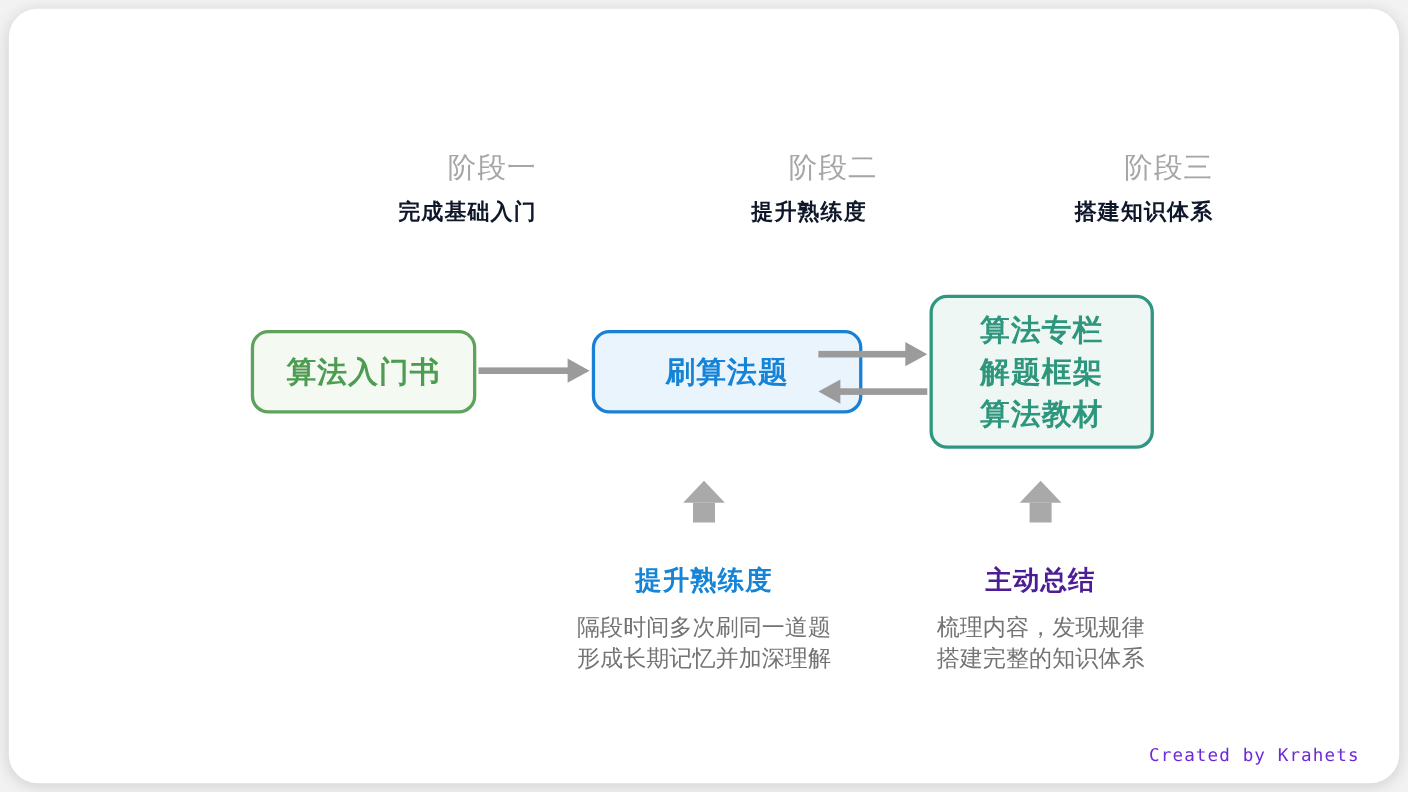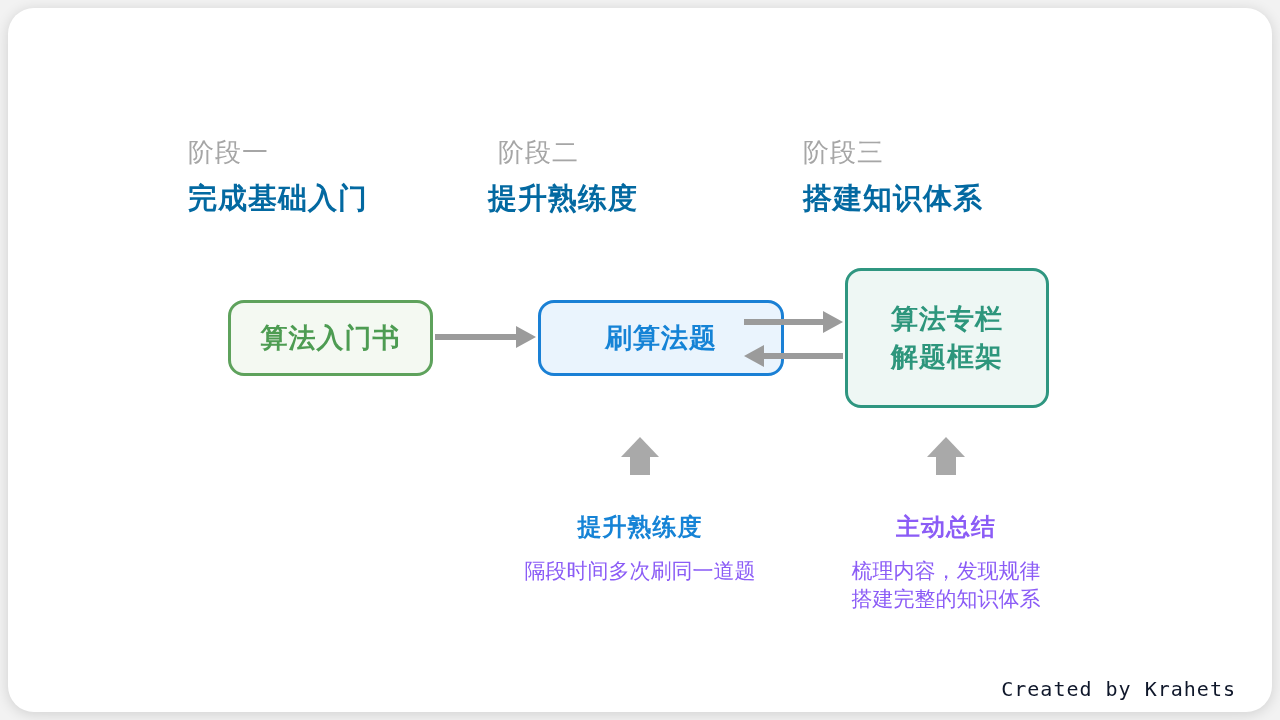--- a/index.html
+++ b/index.html
@@ -14,28 +14,28 @@
     left: 8px; top: 8px;
     width: 1264px; height: 704px;
     background: #ffffff;
     border-radius: 26px;
     box-shadow: 0 2px 14px rgba(0,0,0,0.14);
   }
   .abs { position: absolute; }
 
   
   .stage-title {
-    width: 300px; text-align: left;
+    width: 300px; text-align: right;
     font-size: 26px; font-weight: 400;
     color: #a6a6a6; letter-spacing: 1px;
   }
   .stage-subtitle {
-    width: 300px; text-align: left;
-    font-size: 29px; font-weight: 700;
-    color: #0369a1; letter-spacing: 1px;
+    width: 300px; text-align: right;
+    font-size: 20px; font-weight: 700;
+    color: #0f172a; letter-spacing: 1px;
   }
 
   
   .node {
     border-radius: 16px;
     display: flex; flex-direction: column;
     align-items: center; justify-content: center;
     font-weight: 700; font-size: 27px;
     letter-spacing: 1px;
   }
@@ -76,31 +76,31 @@
     width: 20px; height: 18px; margin: 0 auto;
     background: #a9a9a9;
   }
 
   
   .anno-label {
     width: 300px; text-align: center;
     font-size: 24px; font-weight: 700; letter-spacing: 1px;
   }
   .anno-label.blue { color: #1583d6; }
-  .anno-label.teal { color: #8b5cf6; }
+  .anno-label.teal { color: #4c1d95; }
   .anno-desc {
     width: 340px; text-align: center;
     font-size: 21px; line-height: 28px;
-    color: #8b5cf6;
+    color: #737373;
   }
 
   .credit {
     position: absolute; right: 36px; top: 669px;
     font-family: "DejaVu Sans Mono", "Liberation Mono", monospace;
-    font-size: 20px; color: #0f172a; letter-spacing: 1px;
+    font-size: 16px; color: #6d28d9; letter-spacing: 1px;
   }
 </style>
 </head>
 <body>
 
 <div class="card">
 
   <div class="abs stage-title" style="left:180px; top:127px;">阶段一</div>
   <div class="abs stage-subtitle" style="left:180px; top:171px;">完成基础入门</div>
 
@@ -114,20 +114,21 @@
     <span>算法入门书</span>
   </div>
 
   <div class="abs node node-blue" style="left:530px; top:292px; width:246px; height:76px;">
     <span>刷算法题</span>
   </div>
 
   <div class="abs node node-teal" style="left:837px; top:260px; width:204px; height:140px;">
     <span class="line">算法专栏</span>
     <span class="line">解题框架</span>
+    <span class="line">算法教材</span>
   </div>
 
   <div class="abs harrow" style="left:427px; top:318px; width:101px;">
     <span class="shaft" style="left:0; width:83px;"></span>
       <span class="head-right"></span>
   </div>
 
   <div class="abs harrow" style="left:736px; top:303px; width:99px;">
     <span class="shaft" style="left:0; width:81px;"></span>
       <span class="head-right"></span>
@@ -143,20 +144,21 @@
       <div class="stem"></div>
   </div>
   <div class="abs block-arrow" style="left:919px; top:429px;">
     <div class="tri"></div>
       <div class="stem"></div>
   </div>
 
   <div class="abs anno-label blue" style="left:482px; top:503px;">提升熟练度</div>
   <div class="abs anno-desc" style="left:462px; top:549px;">
     <div>隔段时间多次刷同一道题</div>
+    <div>形成长期记忆并加深理解</div>
   </div>
 
   <div class="abs anno-label teal" style="left:788px; top:503px;">主动总结</div>
   <div class="abs anno-desc" style="left:768px; top:549px;">
     <div>梳理内容，发现规律</div>
     <div>搭建完整的知识体系</div>
   </div>
 
   <div class="credit">Created by Krahets</div>
 

